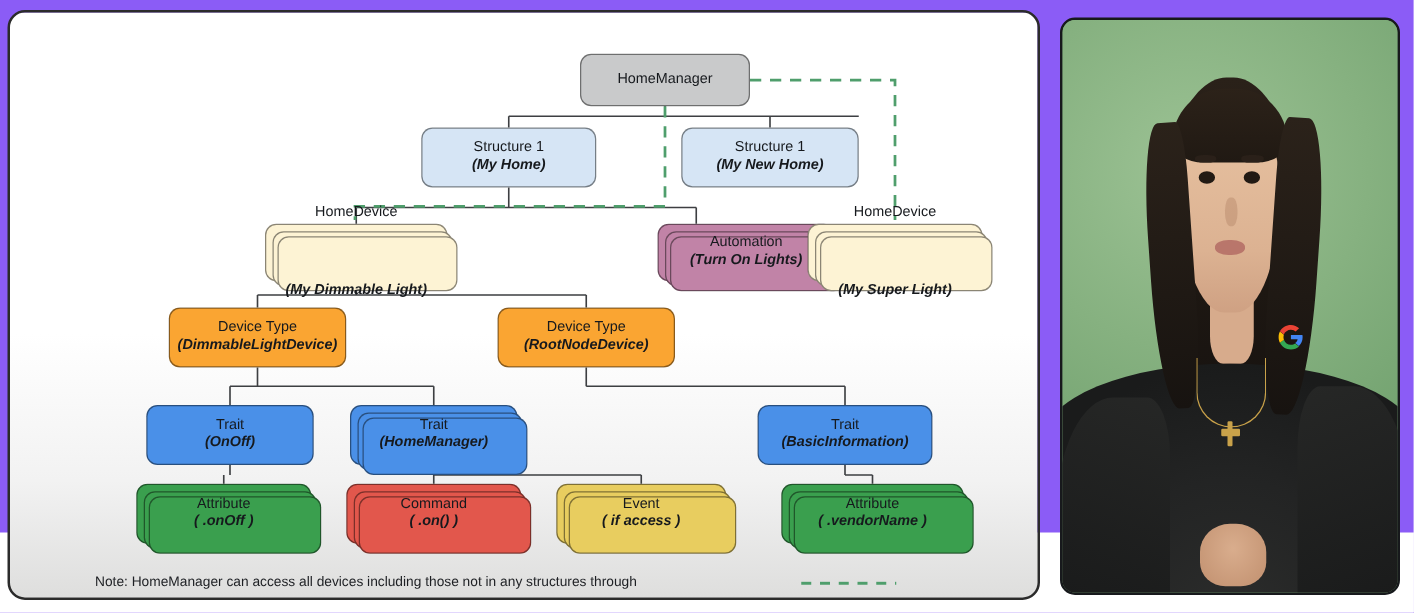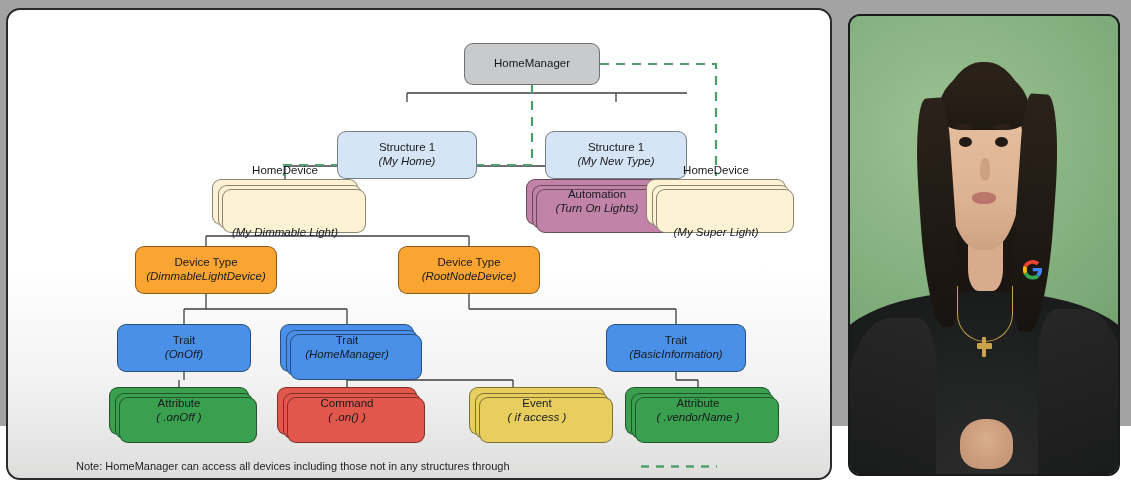--- a/index.html
+++ b/index.html
@@ -1,47 +1,47 @@
 <!DOCTYPE html>
 <html><head>
 <meta charset="utf-8">
 <style>
   html,body{margin:0;padding:0;background:#ffffff;}
   body{width:1131px;height:490px;overflow:hidden;font-family:"Liberation Sans",sans-serif;}
-  .stage{position:relative;width:1131px;height:426px;background:#a3a3a3;}
+  .stage{position:relative;width:1131px;height:426px;background:#8b5cf6;}
 
   
   .slide{
     position:absolute;left:6px;top:8px;width:826px;height:472px;
     border:2px solid #2b2b2b;border-radius:14px;
     background:linear-gradient(180deg,#ffffff 0%,#ffffff 55%,#f2f2f2 80%,#dededd 100%);
     overflow:hidden;box-sizing:border-box;
   }
   .diagram{position:absolute;left:0;top:0;width:822px;height:468px;}
   .svg-layer{position:absolute;left:0;top:0;width:822px;height:468px;}
 
   
   .node{
     position:absolute;box-sizing:border-box;
     border-radius:9px;border:1px solid rgba(0,0,0,.45);
     display:flex;flex-direction:column;align-items:center;justify-content:center;
     text-align:center;line-height:1.18;color:#16191d;z-index:5;
   }
   .node .l1{font-size:11.5px;}
-  .node .l2{font-size:11.5px;font-style:italic;}
+  .node .l2{font-size:11.5px;font-style:italic;font-weight:bold;}
   
   .stack::before,.stack::after{
     content:"";position:absolute;border-radius:9px;
     border:1px solid rgba(0,0,0,.45);background:inherit;z-index:-1;
   }
   .stack::before{left:5px;top:5px;right:-5px;bottom:-5px;}
   .stack::after{left:9px;top:9px;right:-9px;bottom:-9px;}
 
   .c-gray{background:#c9cacb;}
-  .c-blue-l{background:#d6e5f5;margin-top:29px;}
+  .c-blue-l{background:#d6e5f5;}
   .c-cream{background:#fdf3d4;gap:48px;}
   .c-purple{background:#c183a7;margin-left:40px;}
   .c-orange{background:#faa532;}
   .c-blue{background:#4a90e8;justify-content:center;}
   .c-green{background:#3a9f4e;}
   .c-red{background:#e2574c;}
   .c-yellow{background:#e8cd5f;}
 
   
   .note{
@@ -135,21 +135,21 @@
         <div class="l1">HomeManager</div>
       </div>
 
       <div class="node c-blue-l" style="left:329px;top:92px;width:140px;height:48px;">
         <div class="l1">Structure 1</div>
         <div class="l2">(My Home)</div>
       </div>
 
       <div class="node c-blue-l" style="left:537px;top:92px;width:142px;height:48px;">
         <div class="l1">Structure 1</div>
-        <div class="l2">(My New Type)</div>
+        <div class="l2">(My New Home)</div>
       </div>
 
       <div class="node c-cream stack" style="left:204px;top:169px;width:146px;height:46px;">
         <div class="l1">HomeDevice</div>
         <div class="l2">(My Dimmable Light)</div>
       </div>
 
       <div class="node c-purple stack" style="left:478px;top:169px;width:142px;height:46px;">
         <div class="l1">Automation</div>
         <div class="l2">(Turn On Lights)</div>
@@ -188,21 +188,21 @@
       <div class="node c-green stack" style="left:101px;top:377px;width:140px;height:48px;">
         <div class="l1">Attribute</div>
         <div class="l2">( .onOff )</div>
       </div>
 
       <div class="node c-red stack" style="left:269px;top:377px;width:140px;height:48px;">
         <div class="l1">Command</div>
         <div class="l2">( .on() )</div>
       </div>
 
-      <div class="node c-yellow stack" style="left:461px;top:377px;width:136px;height:48px;">
+      <div class="node c-yellow stack" style="left:437px;top:377px;width:136px;height:48px;">
         <div class="l1">Event</div>
         <div class="l2">( if access )</div>
       </div>
 
       <div class="node c-green stack" style="left:617px;top:377px;width:146px;height:48px;">
         <div class="l1">Attribute</div>
         <div class="l2">( .vendorName )</div>
       </div>
 
       <div class="note">Note: HomeManager can access all devices including those not in any structures through</div>

